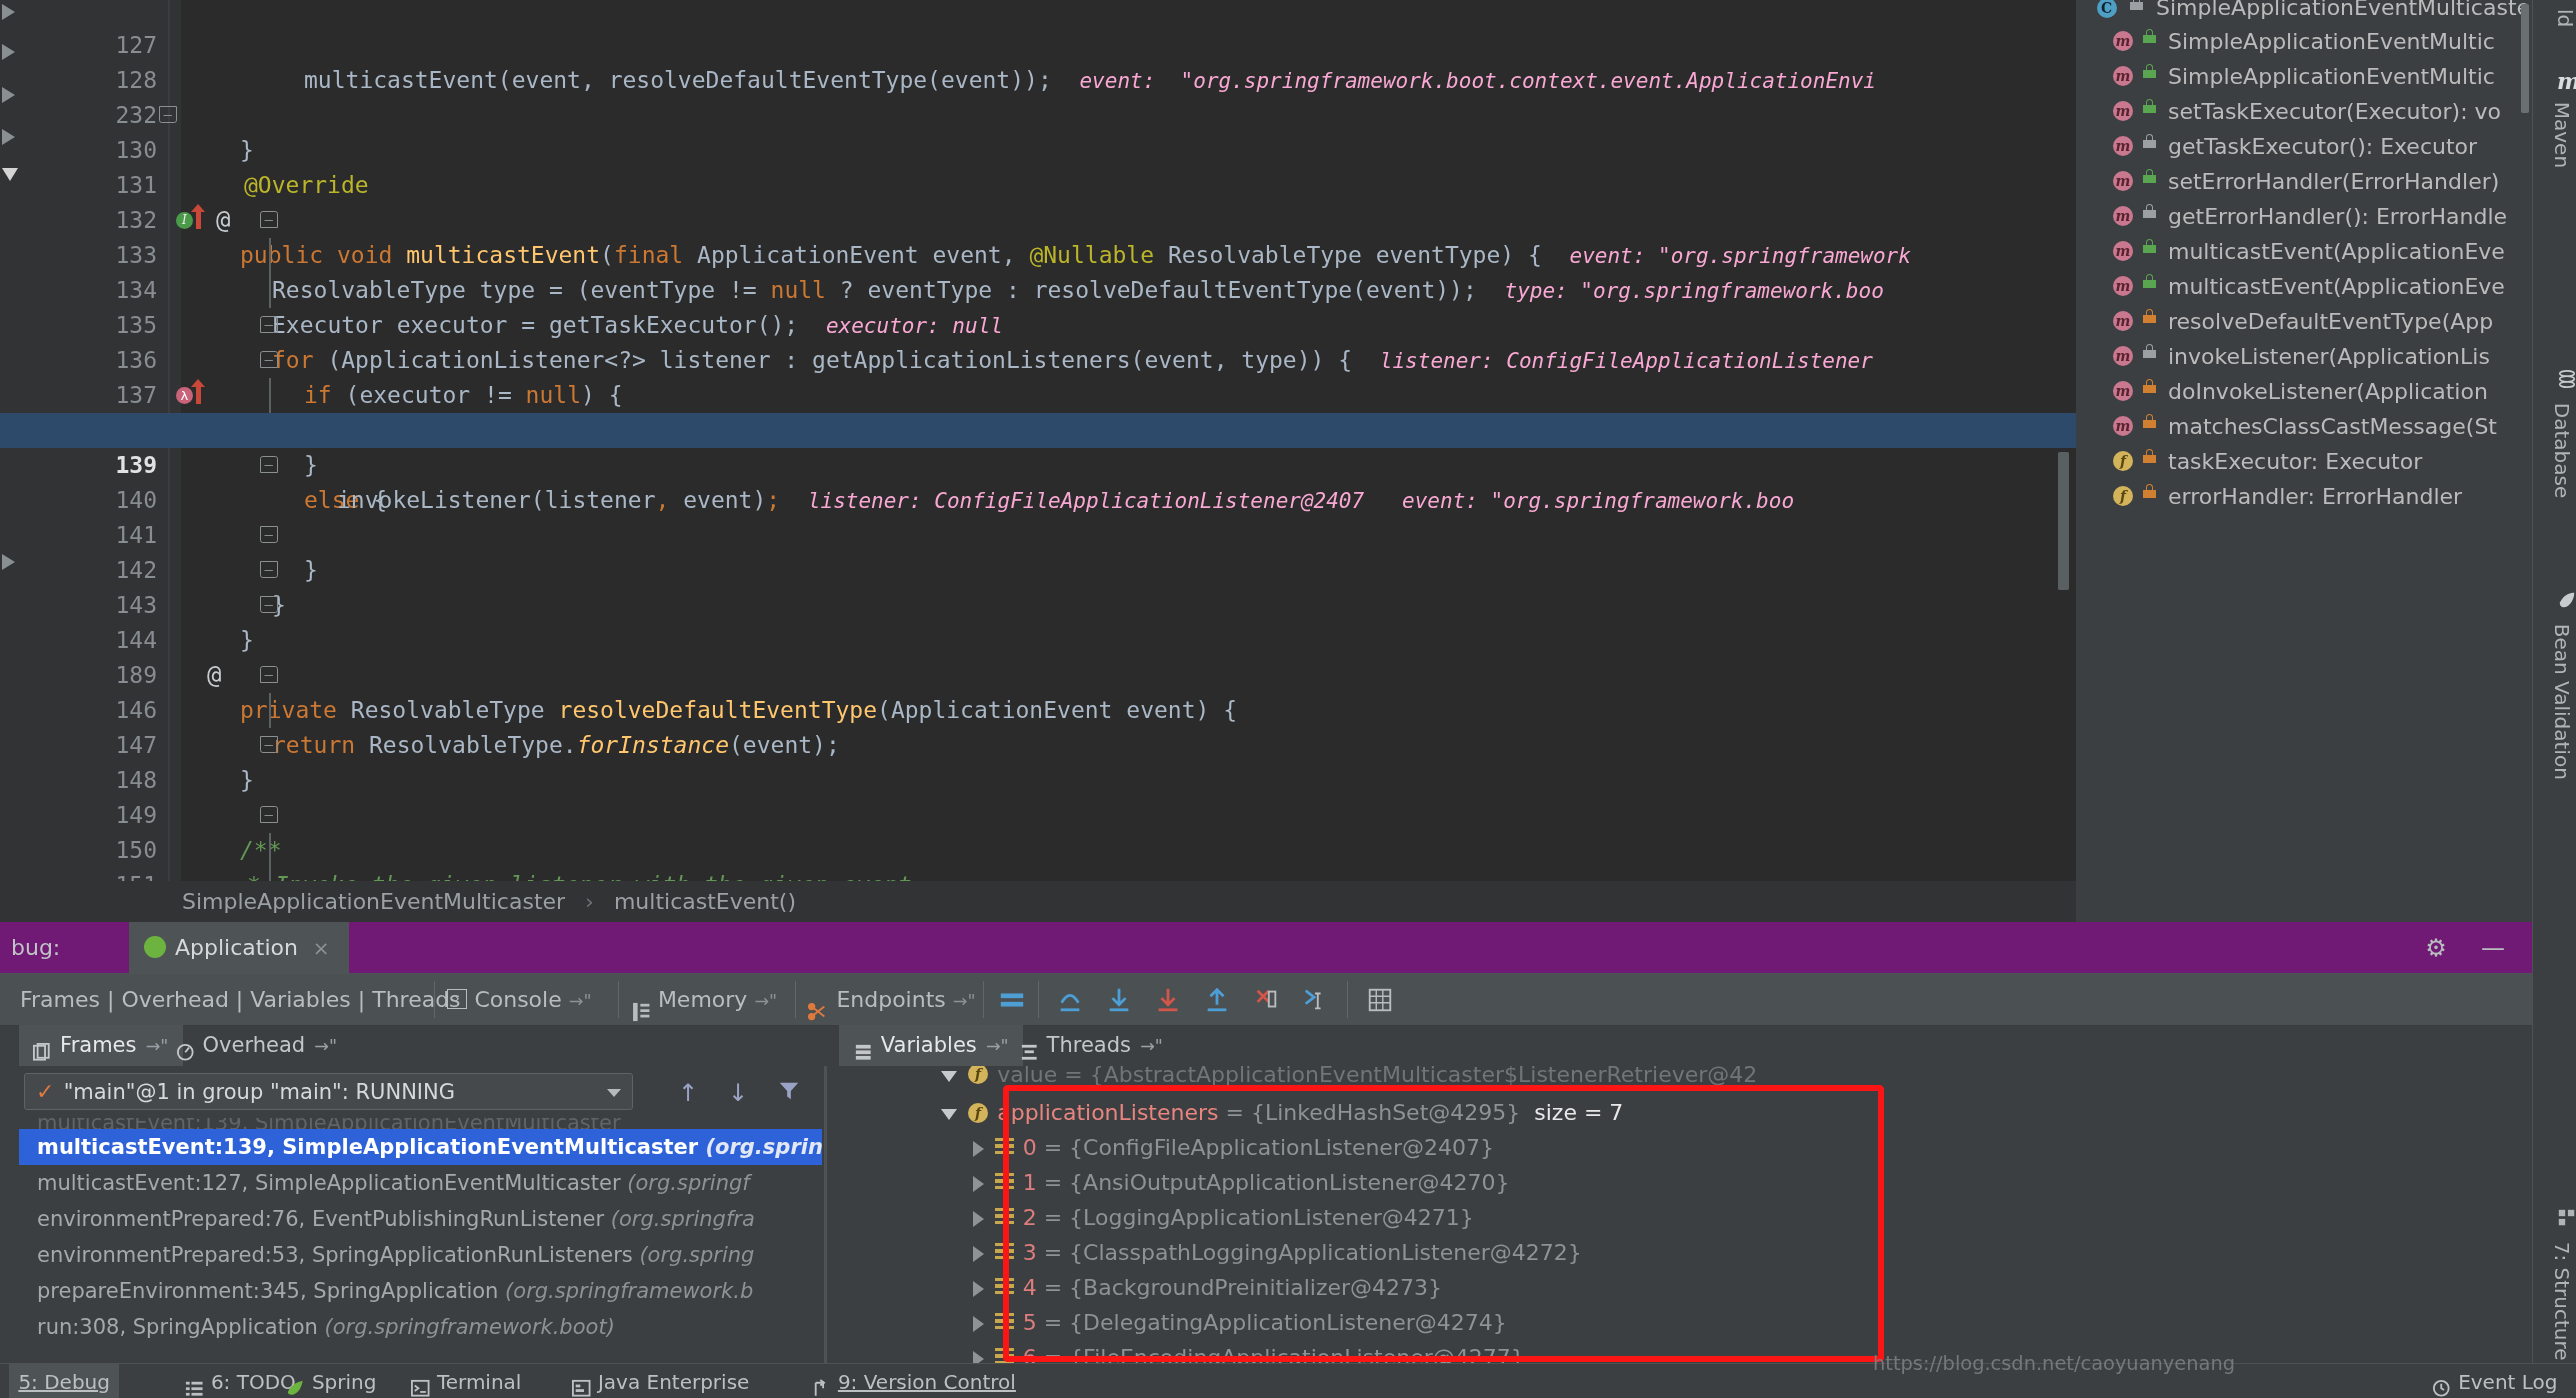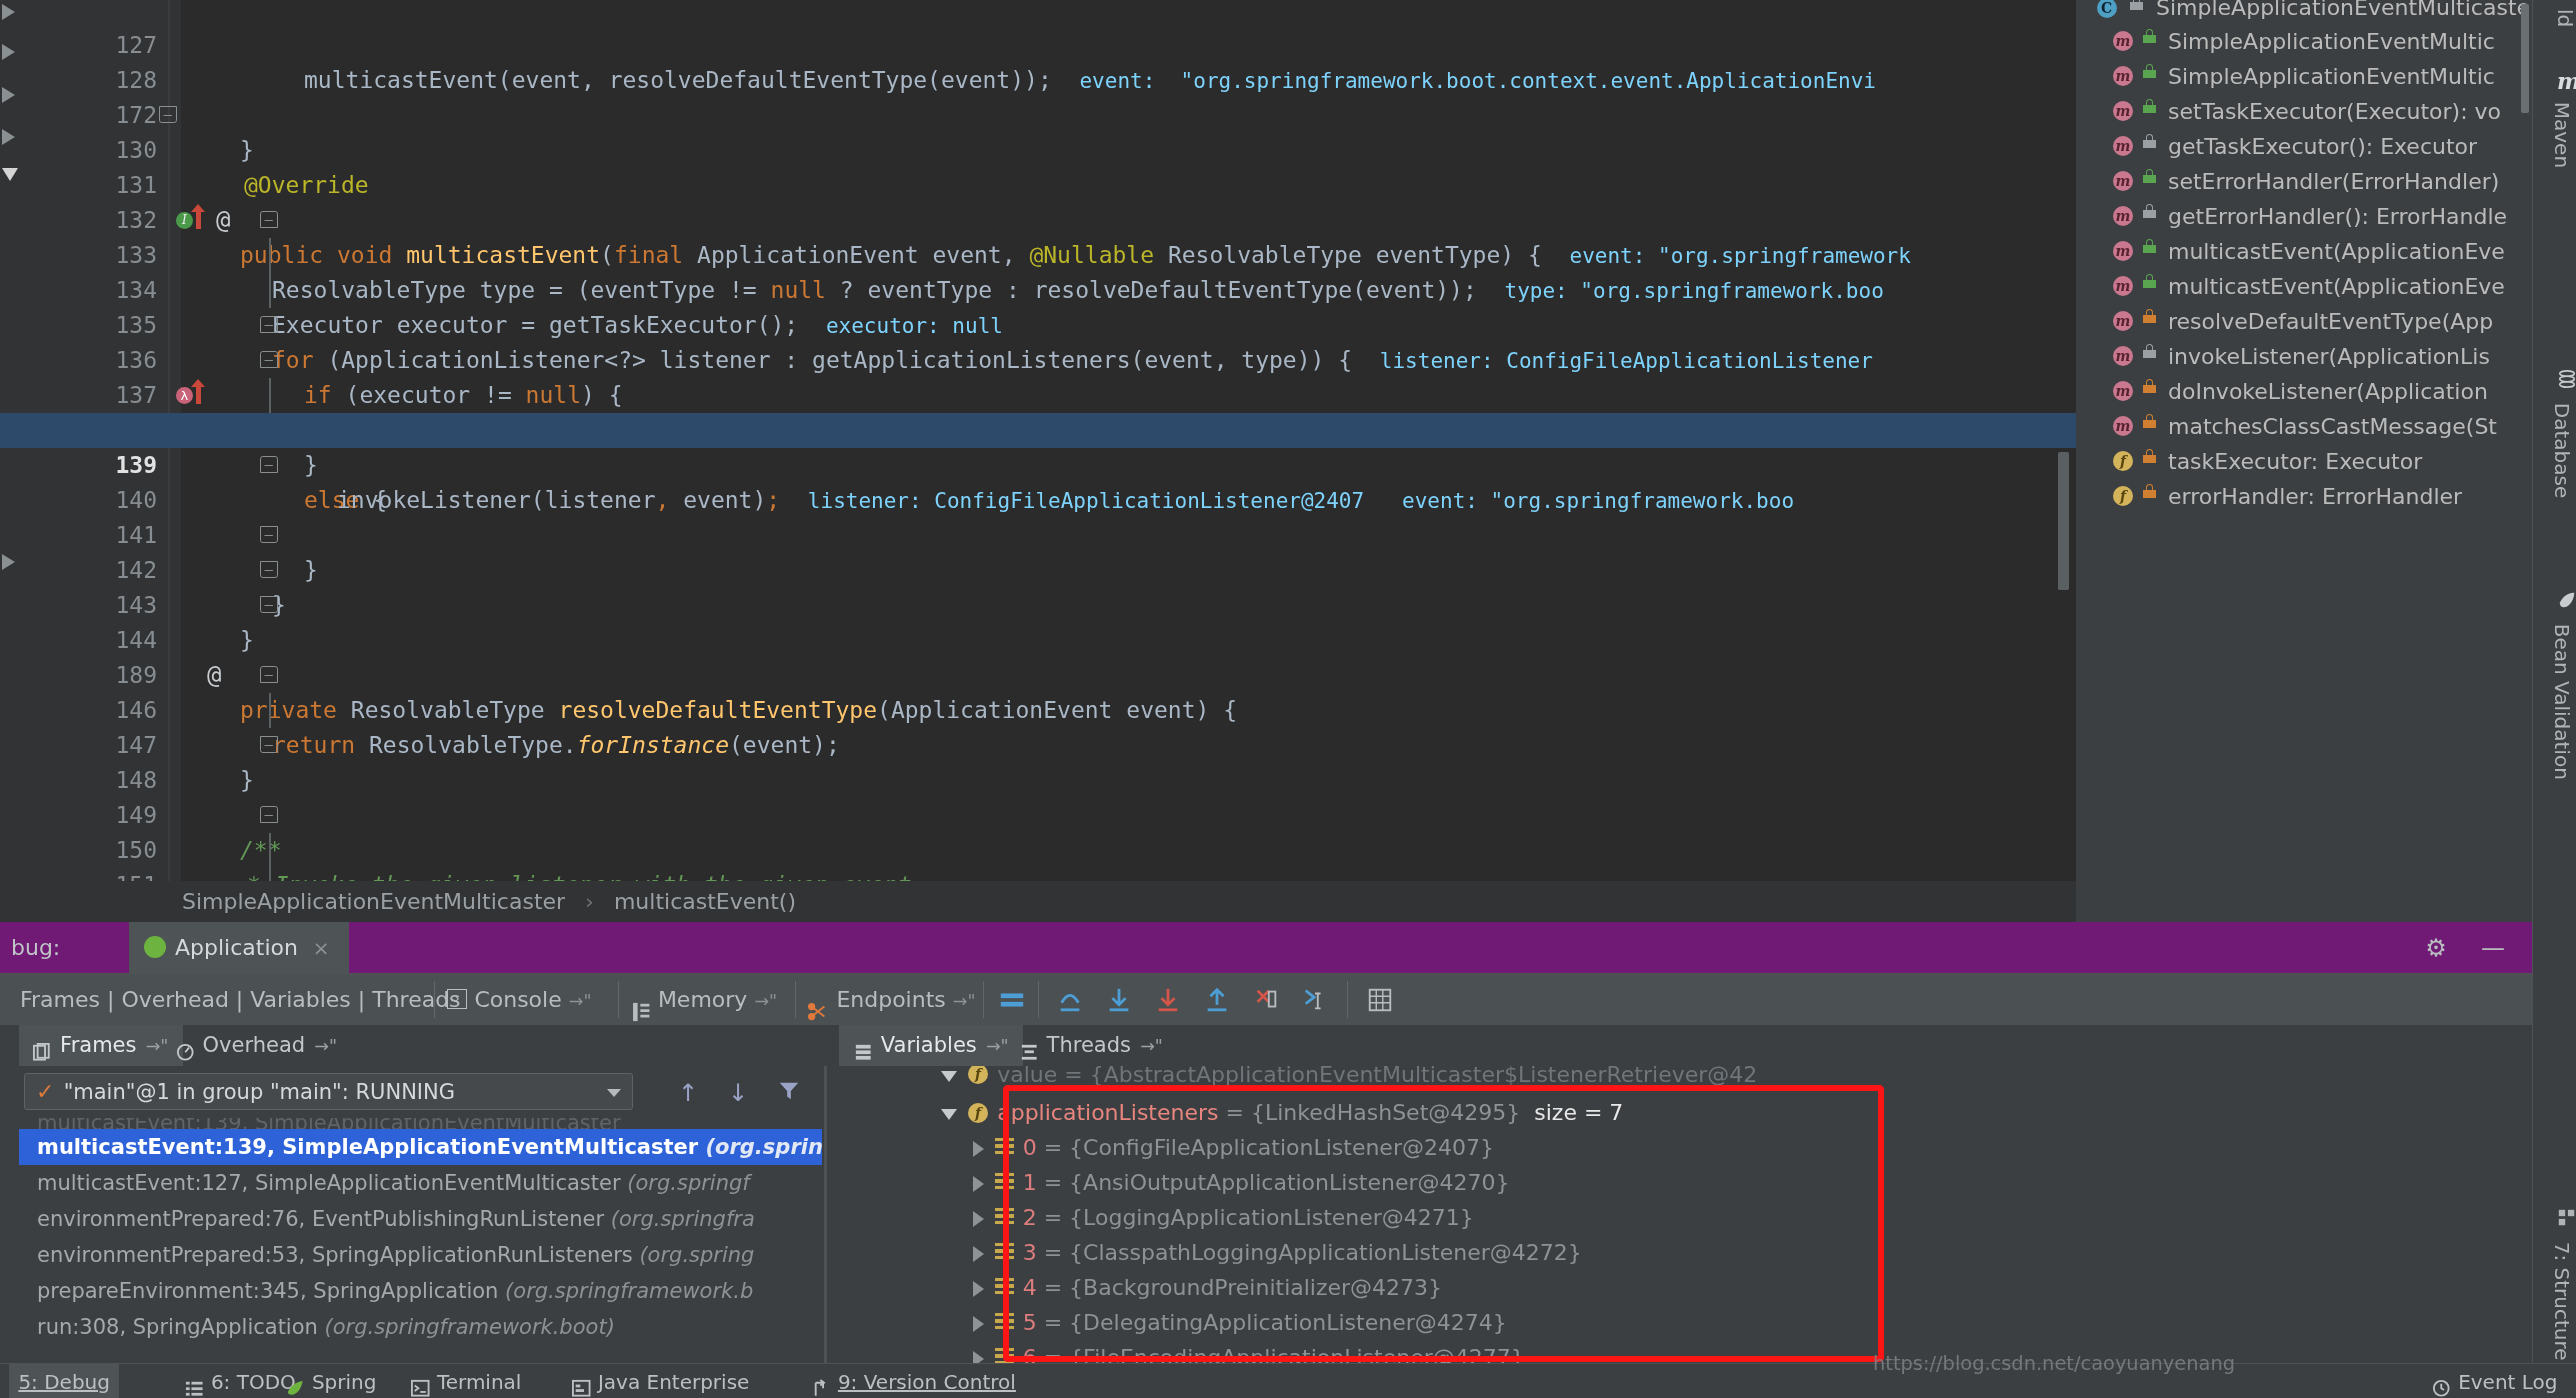--- a/index.html
+++ b/index.html
@@ -91,21 +91,21 @@
   }
 
   
   .kw   { color: #cc7832; }
   .plain{ color: #a9b7c6; }
   .anno { color: #bbb529; }
   .meth { color: #ffc66d; text-align: center; }
   .methi{ color: #ffc66d; font-style: italic; }
   .type { color: #a9b7c6; }
   .cmt  { color: #629755; font-style: italic; }
-  .hint { color: #7dd3fc; font-size: 21px; }
+  .hint { color: #f9a8d4; font-style: italic; font-size: 21px; }
   .lnk  { color: #9876aa; text-decoration: underline; }
 
   .vsep {
     position: absolute; top: 0; width: 1.8px; height: 881px; background: #3a3d3f;
   }
 
   
   .ed-scroll {
     position: absolute; right: 7.4px; top: 452px; width: 11px; height: 138px;
     background: #5a5f61; border-radius: 1.8px;
@@ -402,21 +402,21 @@
         <span class="code" style="left:304px"><span class="plain">multicastEvent(event, resolveDefaultEventType(event));</span>  <span class="hint">event:  "org.springframework.boot.context.event.ApplicationEnvi</span></span>
       </div>
 
       <div class="row">
         <span class="ln">128</span>
         <span class="gut"><span class="fold f-end">–</span></span>
         <span class="code" style="left:240px"><span class="plain">}</span></span>
       </div>
 
       <div class="row">
-        <span class="ln">172</span>
+        <span class="ln">232</span>
       </div>
 
       <div class="row">
         <span class="ln">130</span>
         <span class="code" style="left:244px"><span class="anno">@Override</span></span>
       </div>
 
       <div class="row">
         <span class="ln">131</span>
         <span class="gut">

